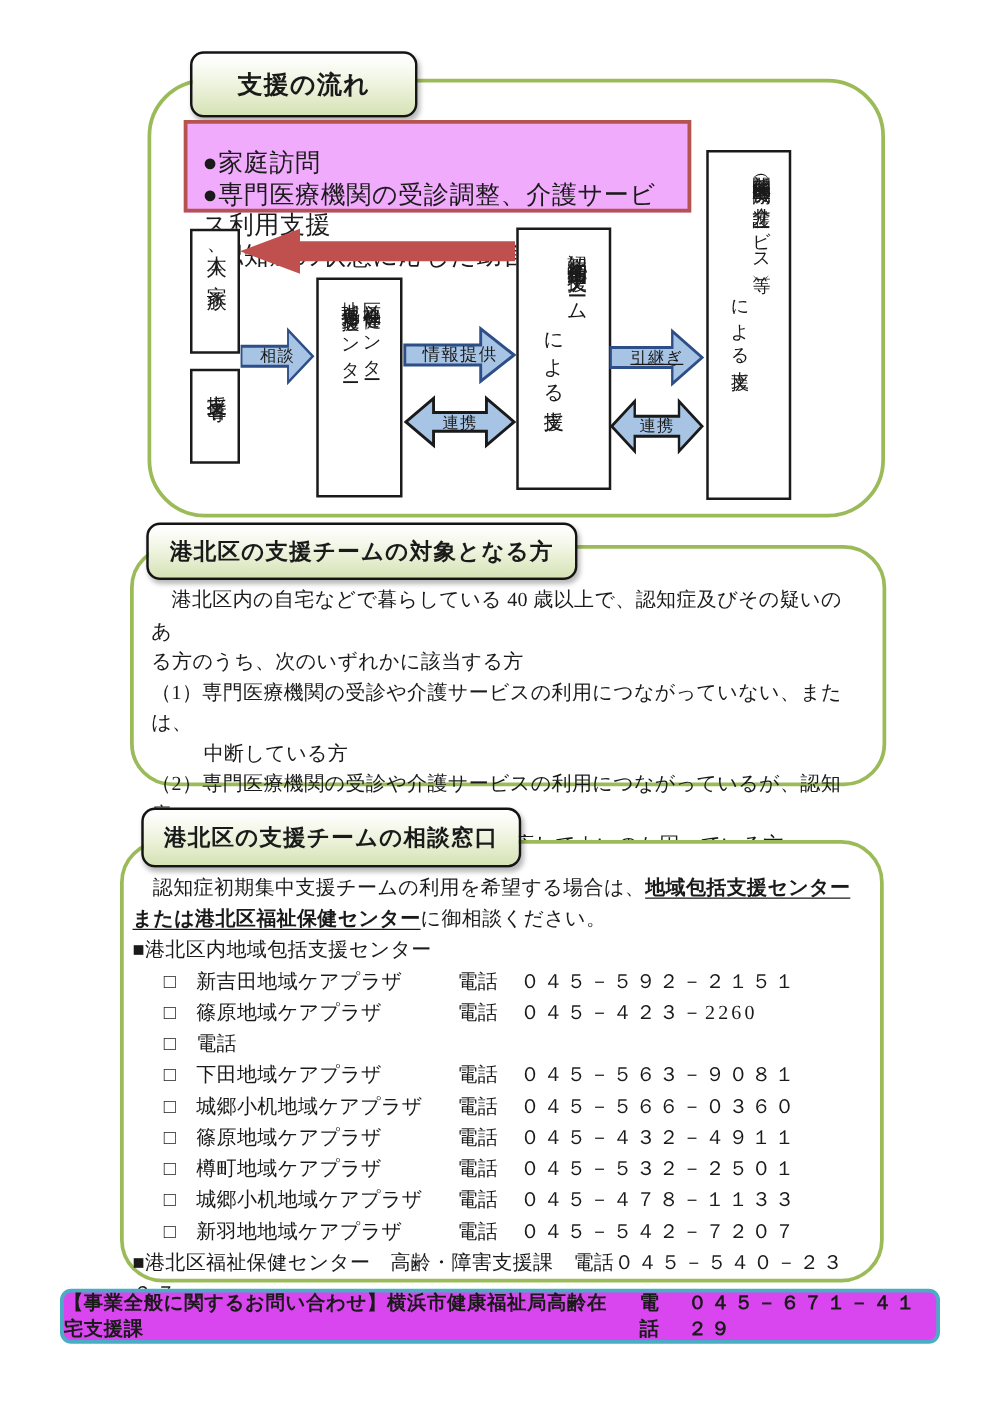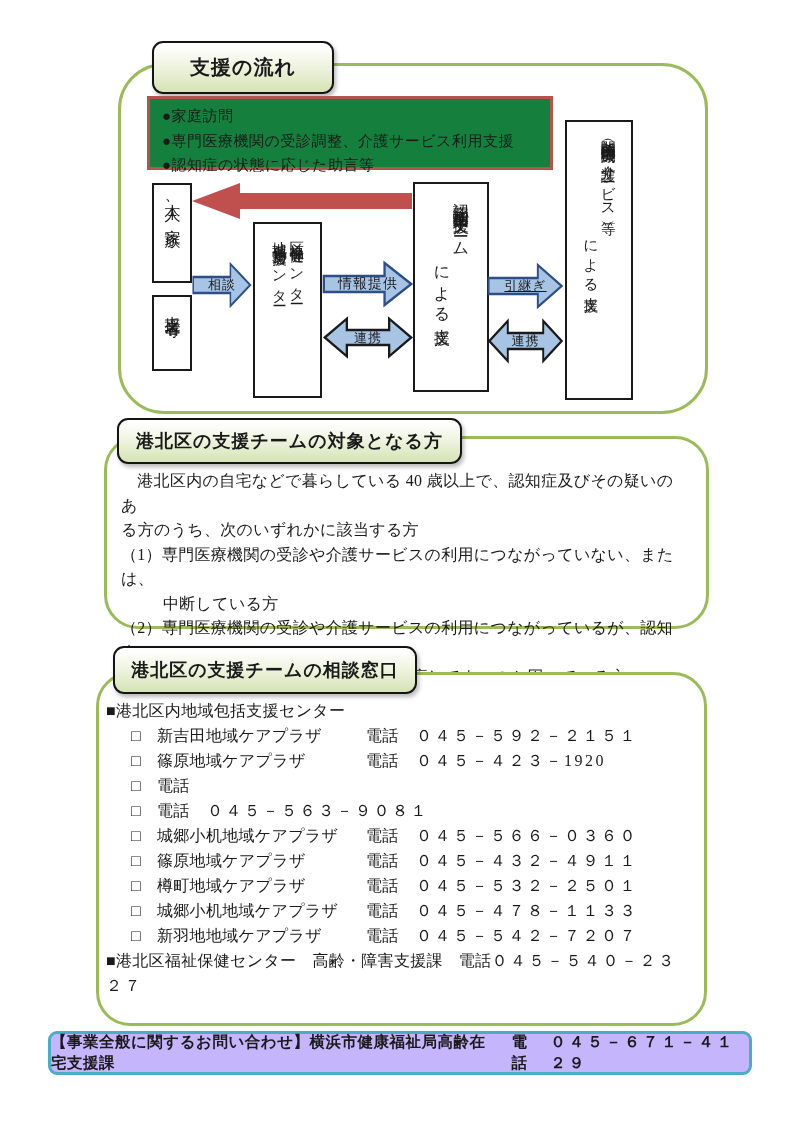--- a/index.html
+++ b/index.html
@@ -19,23 +19,23 @@
     border:2px solid #141414;border-radius:11px;
     background:linear-gradient(180deg,#fefefd 8%,#eef3de 50%,#d5e3b5 100%);
     box-shadow:2px 3px 4px rgba(0,0,0,.28);
     display:flex;align-items:center;justify-content:center;
     font-family:"Liberation Sans","DejaVu Sans",sans-serif;font-weight:bold;
     letter-spacing:1px;
   }
 
   
   .pinkbox{
-    background:#15803d;border:3px solid #b5534e;
-    padding:5px 12px;box-sizing:border-box;
-    font-size:15px;line-height:24.5px;letter-spacing:.5px;
+    background:#f0abfc;border:3px solid #b5534e;
+    padding:20px 12px;box-sizing:border-box;
+    font-size:20px;line-height:24.5px;letter-spacing:.5px;
   }
 
   
   .vbox{
     background:#fff;border:2px solid #1a1a1a;box-sizing:border-box;
     display:flex;flex-direction:row-reverse;justify-content:center;
     font-family:"Liberation Sans","DejaVu Sans",sans-serif;
     padding:6px 2px;gap:2px;
   }
   .vcol{
@@ -59,21 +59,21 @@
   .crow{display:flex;align-items:baseline;}
   .crow .chk{width:26px;padding-left:25px;}
   .crow .cname{width:209px;}
   .crow .ctel{width:50px;}
   .crow .cphone{letter-spacing:2.5px;}
   .lastrow .sp{margin-right:16px;}
   .lastrow .phone{letter-spacing:2.5px;}
 
   
   .footerbox{
-    border:3px solid #4bacc6;border-radius:9px;background:#c4b5fd;
+    border:3px solid #4bacc6;border-radius:9px;background:#d946ef;
     display:flex;align-items:center;justify-content:center;
     font-size:15.5px;font-weight:bold;letter-spacing:.5px;
   }
   .footerbox .sp{margin-right:14px;}
   .footerbox .phone{letter-spacing:3px;}
 </style>
 </head>
 <body>
 
 <div class="abs gbox" style="left:118px;top:63px;width:584px;height:345px;"></div>
@@ -166,40 +166,47 @@
   <div class="indent">による症状が強く、どのように対応してよいのか困っている方</div>
 </div>
 
 <div class="abs gbox gbox2" style="left:96px;top:672px;width:605px;height:348px;"></div>
 
 <div class="abs tab" style="left:113px;top:646px;width:300px;height:44px;font-size:18px;font-family:Liberation Serif, serif;">
   <span>港北区の支援チームの相談窓口</span>
 </div>
 
 <div class="abs s3" style="left:106px;top:698px;width:582px;">
+  <div>
+    <span>　認知症初期集中支援チームの利用を希望する場合は、</span><span class="boldline">地域包括支援センター</span>
+  </div>
+  <div>
+    <span class="boldline">または港北区福祉保健センター</span><span>に御相談ください。</span>
+  </div>
   <div>■港北区内地域包括支援センター</div>
 
   <div class="crow">
     <span class="chk">□</span>
     <span class="cname">新吉田地域ケアプラザ</span>
     <span class="ctel">電話</span>
     <span class="cphone">０４５－５９２－２１５１</span>
   </div>
   <div class="crow">
     <span class="chk">□</span>
     <span class="cname">篠原地域ケアプラザ</span>
     <span class="ctel">電話</span>
-    <span class="cphone">０４５－４２３－1920</span>
-  </div>
-  <div class="crow">
-    <span class="chk">□</span>
-    <span class="ctel">電話</span>
-  </div>
-  <div class="crow">
-    <span class="chk">□</span>
+    <span class="cphone">０４５－４２３－2260</span>
+  </div>
+  <div class="crow">
+    <span class="chk">□</span>
+    <span class="ctel">電話</span>
+  </div>
+  <div class="crow">
+    <span class="chk">□</span>
+    <span class="cname">下田地域ケアプラザ</span>
     <span class="ctel">電話</span>
     <span class="cphone">０４５－５６３－９０８１</span>
   </div>
   <div class="crow">
     <span class="chk">□</span>
     <span class="cname">城郷小机地域ケアプラザ</span>
     <span class="ctel">電話</span>
     <span class="cphone">０４５－５６６－０３６０</span>
   </div>
   <div class="crow">

